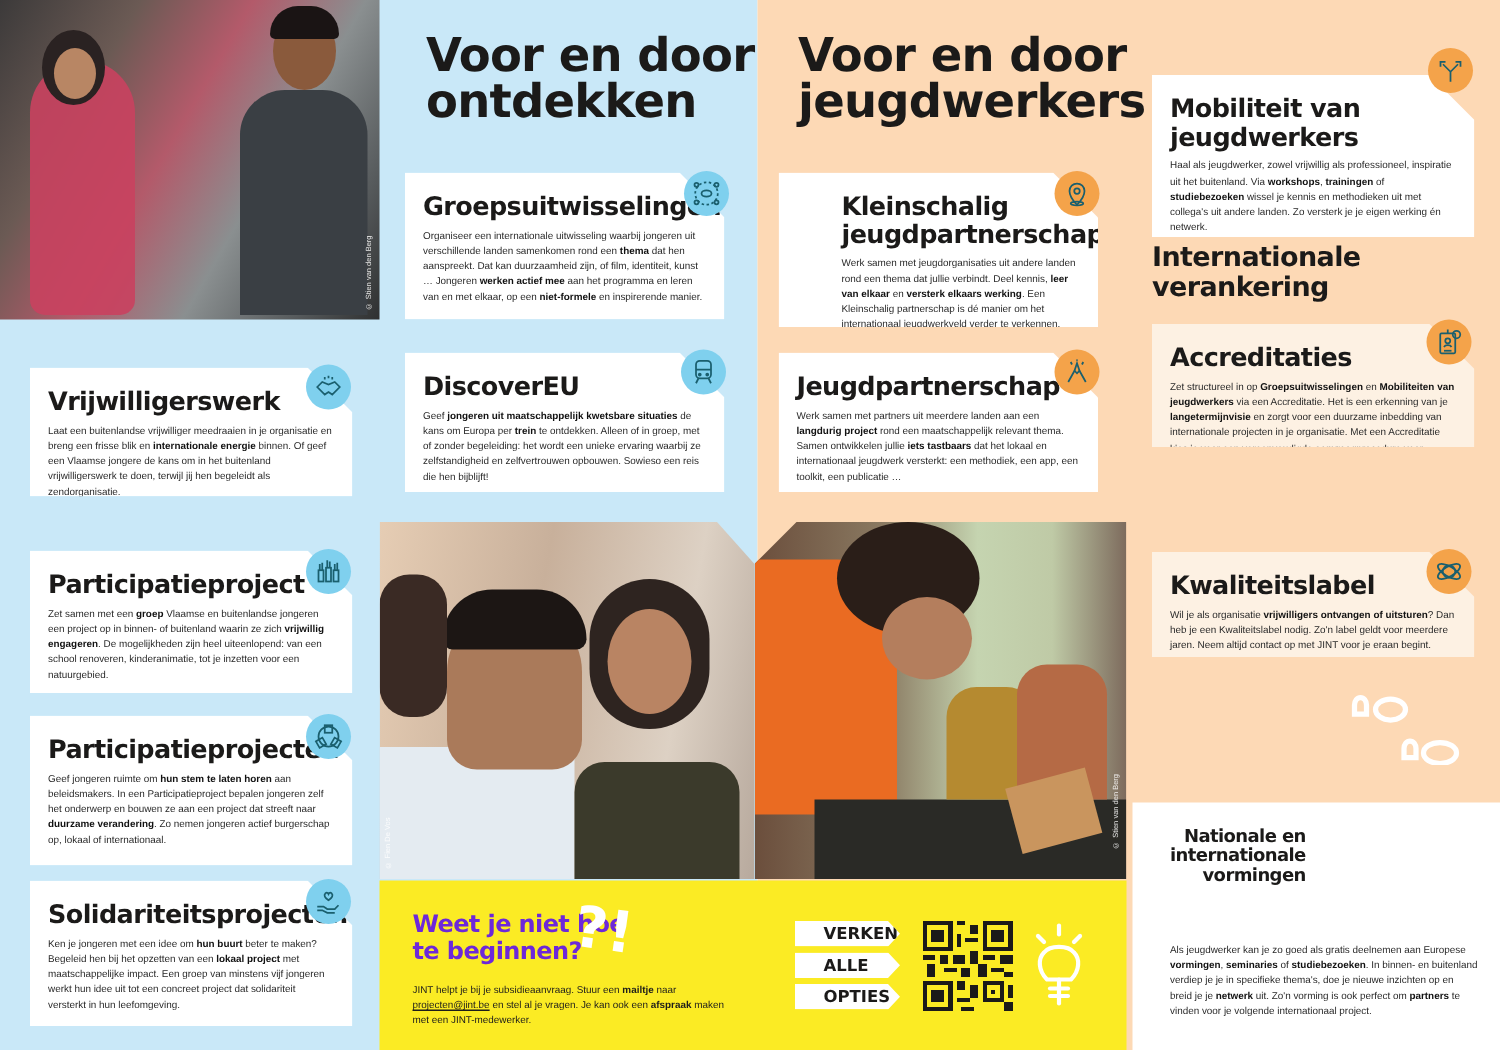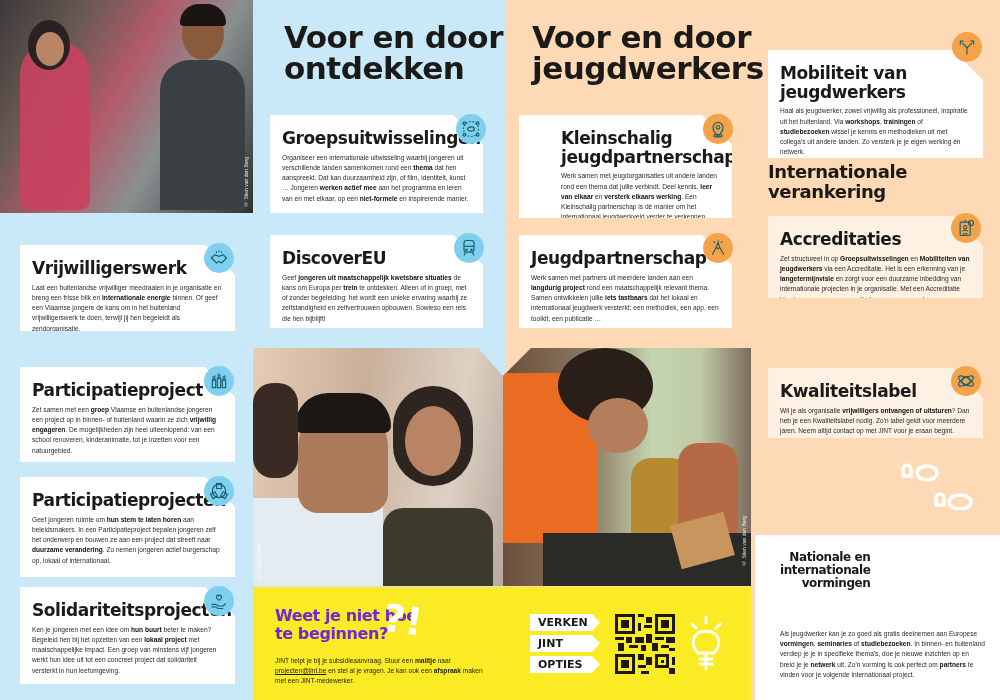--- a/index.html
+++ b/index.html
@@ -28,21 +28,21 @@
   .icon-badge svg { width: 20px; height: 20px; }
 
   .section-title { position: absolute; font-family: "DejaVu Sans", sans-serif; font-weight: bold; color: #1b1a19; letter-spacing: -0.4px; line-height: 1.1; }
 
   .yellow-band { position: absolute; left: 253px; top: 587px; width: 498px; height: 113px; background: #fbeb24; }
   .yellow-title { position: absolute; left: 275px; top: 607px; font-family: "DejaVu Sans", sans-serif; font-weight: bold; font-size: 16px; line-height: 1.15; color: #6d28d9; letter-spacing: -0.4px; }
   .qmark { position: absolute; left: 383px; top: 598px; font-family: "DejaVu Sans", sans-serif; font-weight: bold; font-size: 38px; color: #fff; transform: rotate(8deg); }
   .yellow-text { position: absolute; left: 275px; top: 656px; width: 220px; font-size: 6.6px; line-height: 1.55; color: #1d1d1b; }
   .yellow-text a { color: #1d1d1b; text-decoration: underline; }
 
-  .arrow-label { position: absolute; left: 530px; height: 17px; width: 70px; background: #fff; font-family: "DejaVu Sans", sans-serif; font-weight: bold; font-size: 11px; padding-left: 8px; line-height: 17px; color: #1b1a19;
+  .arrow-label { position: absolute; left: 530px; height: 17px; width: 70px; background: #fff; font-family: "DejaVu Sans", sans-serif; font-weight: bold; font-size: 11px; padding-left: 19px; line-height: 17px; color: #1b1a19;
                  clip-path: polygon(0 0, 62px 0, 70px 50%, 62px 100%, 0 100%); }
 
   .qr { position: absolute; left: 614px; top: 614px; width: 62px; height: 60px; }
   .bulb { position: absolute; left: 686px; top: 615px; width: 40px; height: 58px; }
 
   .footprints { position: absolute; left: 898px; top: 462px; width: 86px; height: 48px; }
 </style>
 </head>
 <body>
 
@@ -262,21 +262,21 @@
 <div class="yellow-title">
   <div>Weet je niet hoe</div>
   <div>te beginnen?</div>
 </div>
 <div class="qmark">?!</div>
 <div class="yellow-text">
   <span>JINT helpt je bij je subsidieaanvraag. Stuur een </span><b>mailtje</b><span> naar </span><a>projecten@jint.be</a><span> en stel al je vragen. Je kan ook een </span><b>afspraak</b><span> maken met een JINT-medewerker.</span>
 </div>
 
 <div class="arrow-label" style="top:614px;">VERKEN</div>
-<div class="arrow-label" style="top:635px;">JINT</div>
+<div class="arrow-label" style="top:635px;">ALLE</div>
 <div class="arrow-label" style="top:656px;">OPTIES</div>
 
 <svg class="qr" viewBox="0 0 21 21" shape-rendering="crispEdges">
   <rect x="0" y="0" width="7" height="7" fill="#1b1a19"></rect>
     <rect x="1" y="1" width="5" height="5" fill="#fbeb24"></rect>
     <rect x="2" y="2" width="3" height="3" fill="#1b1a19"></rect>
   <rect x="14" y="0" width="7" height="7" fill="#1b1a19"></rect>
     <rect x="15" y="1" width="5" height="5" fill="#fbeb24"></rect>
     <rect x="16" y="2" width="3" height="3" fill="#1b1a19"></rect>
   <rect x="0" y="14" width="7" height="7" fill="#1b1a19"></rect>

